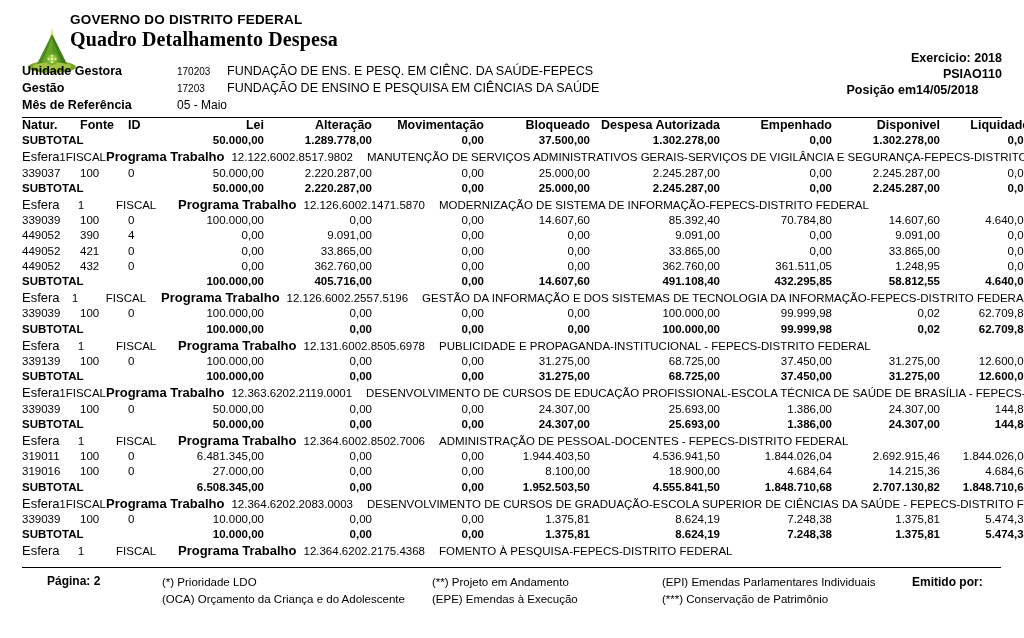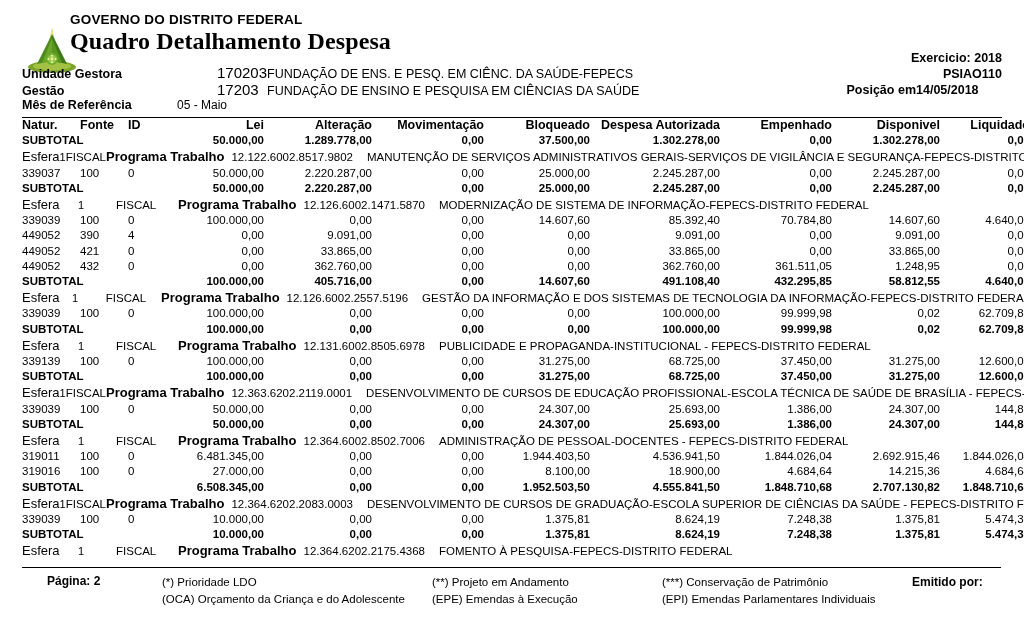--- a/index.html
+++ b/index.html
@@ -42,21 +42,21 @@
     top: 12px;
     font-size: 13.5px;
     font-weight: bold;
     letter-spacing: .2px;
   }
   .report-title {
     position: absolute;
     left: 48px;
     top: 28px;
     font-family: "Liberation Serif", serif;
-    font-size: 24px;
+    font-size: 20px;
     font-weight: bold;
     letter-spacing: .1px;
   }
 
   .meta-left {
     position: absolute;
     left: 0px;
     top: 64px;
     width: 640px;
   }
@@ -65,22 +65,21 @@
     align-items: baseline;
     height: 17px;
   }
   .meta-label {
     width: 155px;
     font-size: 12.5px;
     font-weight: bold;
   }
   .meta-code {
     width: 50px;
-    font-size: 15px;
-    margin-left: 40px;
+    font-size: 10px;
   }
   .meta-value {
     font-size: 12.5px;
     white-space: nowrap;
   }
   .meta-value-plain { font-size: 12px; }
 
   .meta-right {
     position: absolute;
     right: 0px;
@@ -630,20 +629,20 @@
       <div class="fcol-page">Página: 2</div>
       <div class="fcol fcol-a">
         <div>(*)  Prioridade LDO</div>
         <div>(OCA)  Orçamento da Criança e do Adolescente</div>
       </div>
       <div class="fcol fcol-b">
         <div>(**)  Projeto em Andamento</div>
         <div>(EPE) Emendas à Execução</div>
       </div>
       <div class="fcol fcol-c">
+        <div>(EPI) Emendas Parlamentares Individuais</div>
         <div>(***)  Conservação de Patrimônio</div>
-        <div>(EPI) Emendas Parlamentares Individuais</div>
       </div>
       <div class="fcol fcol-d">Emitido por:</div>
     </div>
   </div>
 
 </div>
 
 </body></html>

